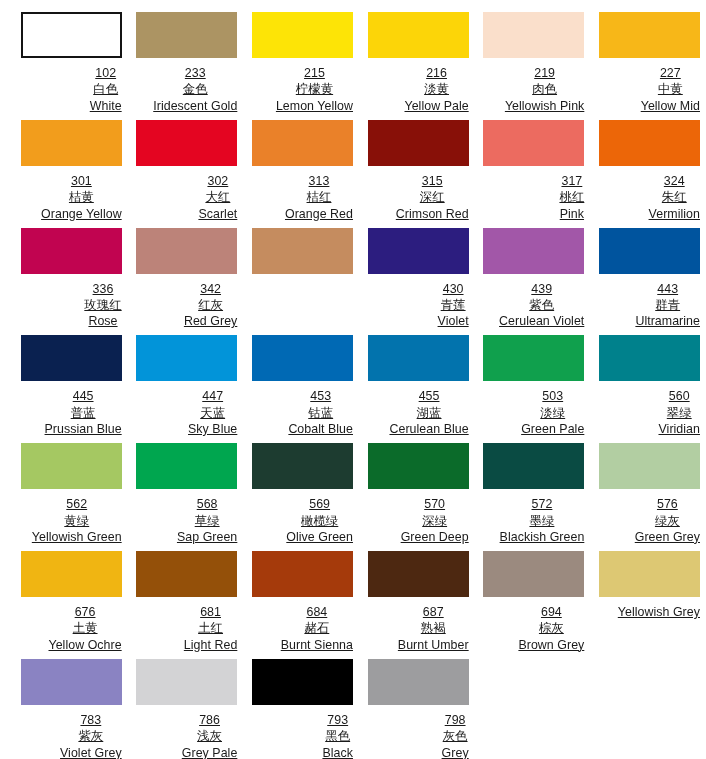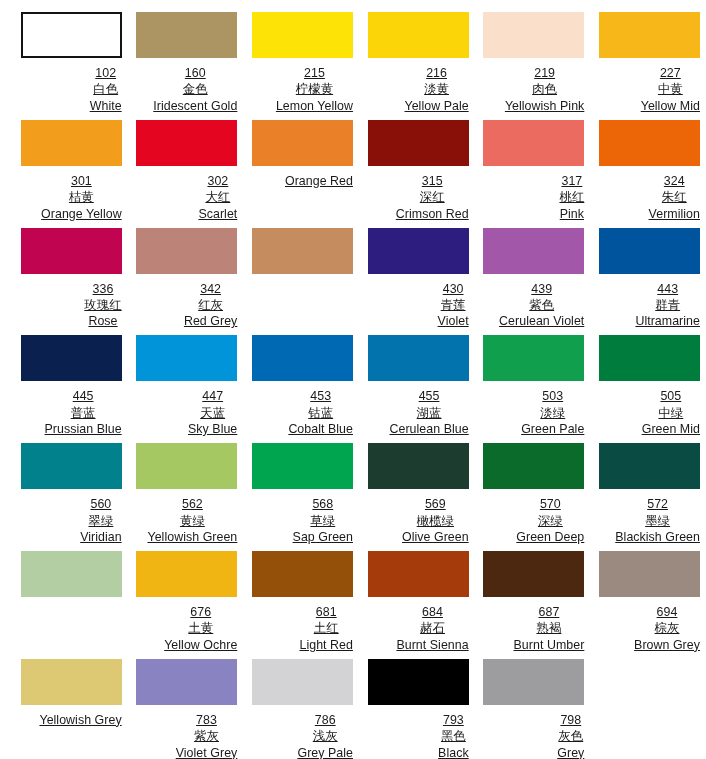--- a/index.html
+++ b/index.html
@@ -61,21 +61,21 @@
     <div class="swatch-cell">
       <div class="swatch-chip bordered" style="background: rgb(255, 255, 255);"></div>
       <div class="swatch-label">
         <span class="label-cn"><span>102</span> <span class="label-cn">白色</span></span>
         <span class="label-en">White</span>
       </div>
     </div>
     <div class="swatch-cell">
       <div class="swatch-chip" style="background: rgb(172, 148, 99);"></div>
       <div class="swatch-label">
-        <span class="label-cn"><span>160</span> <span class="label-cn">金色</span></span>
+        <span class="label-cn"><span>233</span> <span class="label-cn">金色</span></span>
         <span class="label-en">Iridescent Gold</span>
       </div>
     </div>
     <div class="swatch-cell">
       <div class="swatch-chip" style="background: rgb(253, 228, 6);"></div>
       <div class="swatch-label">
         <span class="label-cn"><span>215</span> <span class="label-cn">柠檬黄</span></span>
         <span class="label-en">Lemon Yellow</span>
       </div>
     </div>
@@ -110,20 +110,21 @@
     <div class="swatch-cell">
       <div class="swatch-chip" style="background: rgb(228, 5, 33);"></div>
       <div class="swatch-label">
         <span class="label-cn"><span>302</span> <span class="label-cn">大红</span></span>
         <span class="label-en">Scarlet</span>
       </div>
     </div>
     <div class="swatch-cell">
       <div class="swatch-chip" style="background: rgb(234, 129, 41);"></div>
       <div class="swatch-label">
+        <span class="label-cn"><span>313</span> <span class="label-cn">桔红</span></span>
         <span class="label-en">Orange Red</span>
       </div>
     </div>
     <div class="swatch-cell">
       <div class="swatch-chip" style="background: rgb(136, 16, 8);"></div>
       <div class="swatch-label">
         <span class="label-cn"><span>315</span> <span class="label-cn">深红</span></span>
         <span class="label-en">Crimson Red</span>
       </div>
     </div>
@@ -208,27 +209,20 @@
       </div>
     </div>
     <div class="swatch-cell">
       <div class="swatch-chip" style="background: rgb(16, 160, 77);"></div>
       <div class="swatch-label">
         <span class="label-cn"><span>503</span> <span class="label-cn">淡绿</span></span>
         <span class="label-en">Green Pale</span>
       </div>
     </div>
     <div class="swatch-cell">
-      <div class="swatch-chip" style="background: rgb(0, 124, 61);"></div>
-      <div class="swatch-label">
-        <span class="label-cn"><span>505</span> <span class="label-cn">中绿</span></span>
-        <span class="label-en">Green Mid</span>
-      </div>
-    </div>
-    <div class="swatch-cell">
       <div class="swatch-chip" style="background: rgb(0, 129, 140);"></div>
       <div class="swatch-label">
         <span class="label-cn"><span>560</span> <span class="label-cn">翠绿</span></span>
         <span class="label-en">Viridian</span>
       </div>
     </div>
     <div class="swatch-cell">
       <div class="swatch-chip" style="background: rgb(165, 200, 98);"></div>
       <div class="swatch-label">
         <span class="label-cn"><span>562</span> <span class="label-cn">黄绿</span></span>
@@ -258,20 +252,24 @@
     </div>
     <div class="swatch-cell">
       <div class="swatch-chip" style="background: rgb(10, 75, 67);"></div>
       <div class="swatch-label">
         <span class="label-cn"><span>572</span> <span class="label-cn">墨绿</span></span>
         <span class="label-en">Blackish Green</span>
       </div>
     </div>
     <div class="swatch-cell">
       <div class="swatch-chip" style="background: rgb(178, 206, 162);"></div>
+      <div class="swatch-label">
+        <span class="label-cn"><span>576</span> <span class="label-cn">绿灰</span></span>
+        <span class="label-en">Green Grey</span>
+      </div>
     </div>
     <div class="swatch-cell">
       <div class="swatch-chip" style="background: rgb(240, 181, 18);"></div>
       <div class="swatch-label">
         <span class="label-cn"><span>676</span> <span class="label-cn">土黄</span></span>
         <span class="label-en">Yellow Ochre</span>
       </div>
     </div>
     <div class="swatch-cell">
       <div class="swatch-chip" style="background: rgb(148, 80, 9);"></div>

